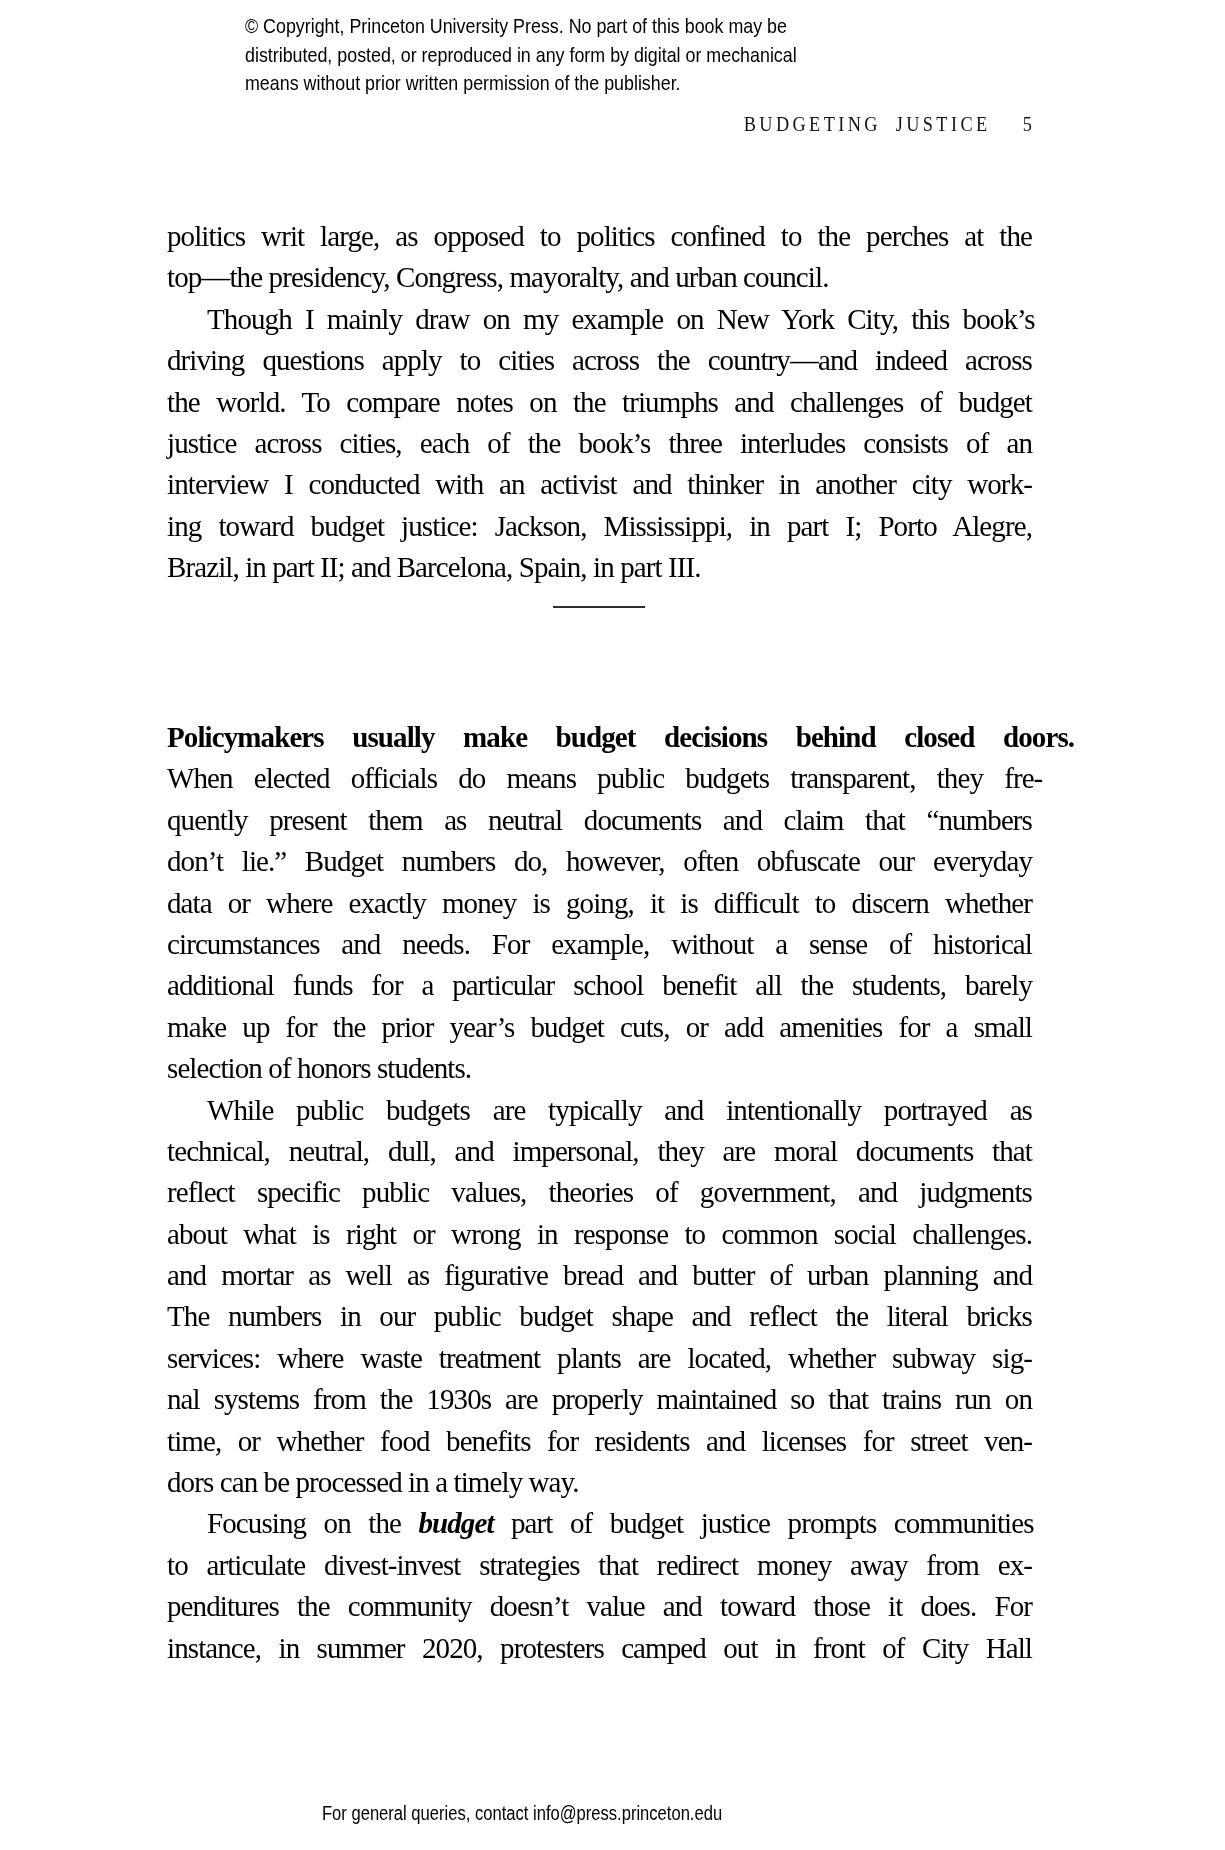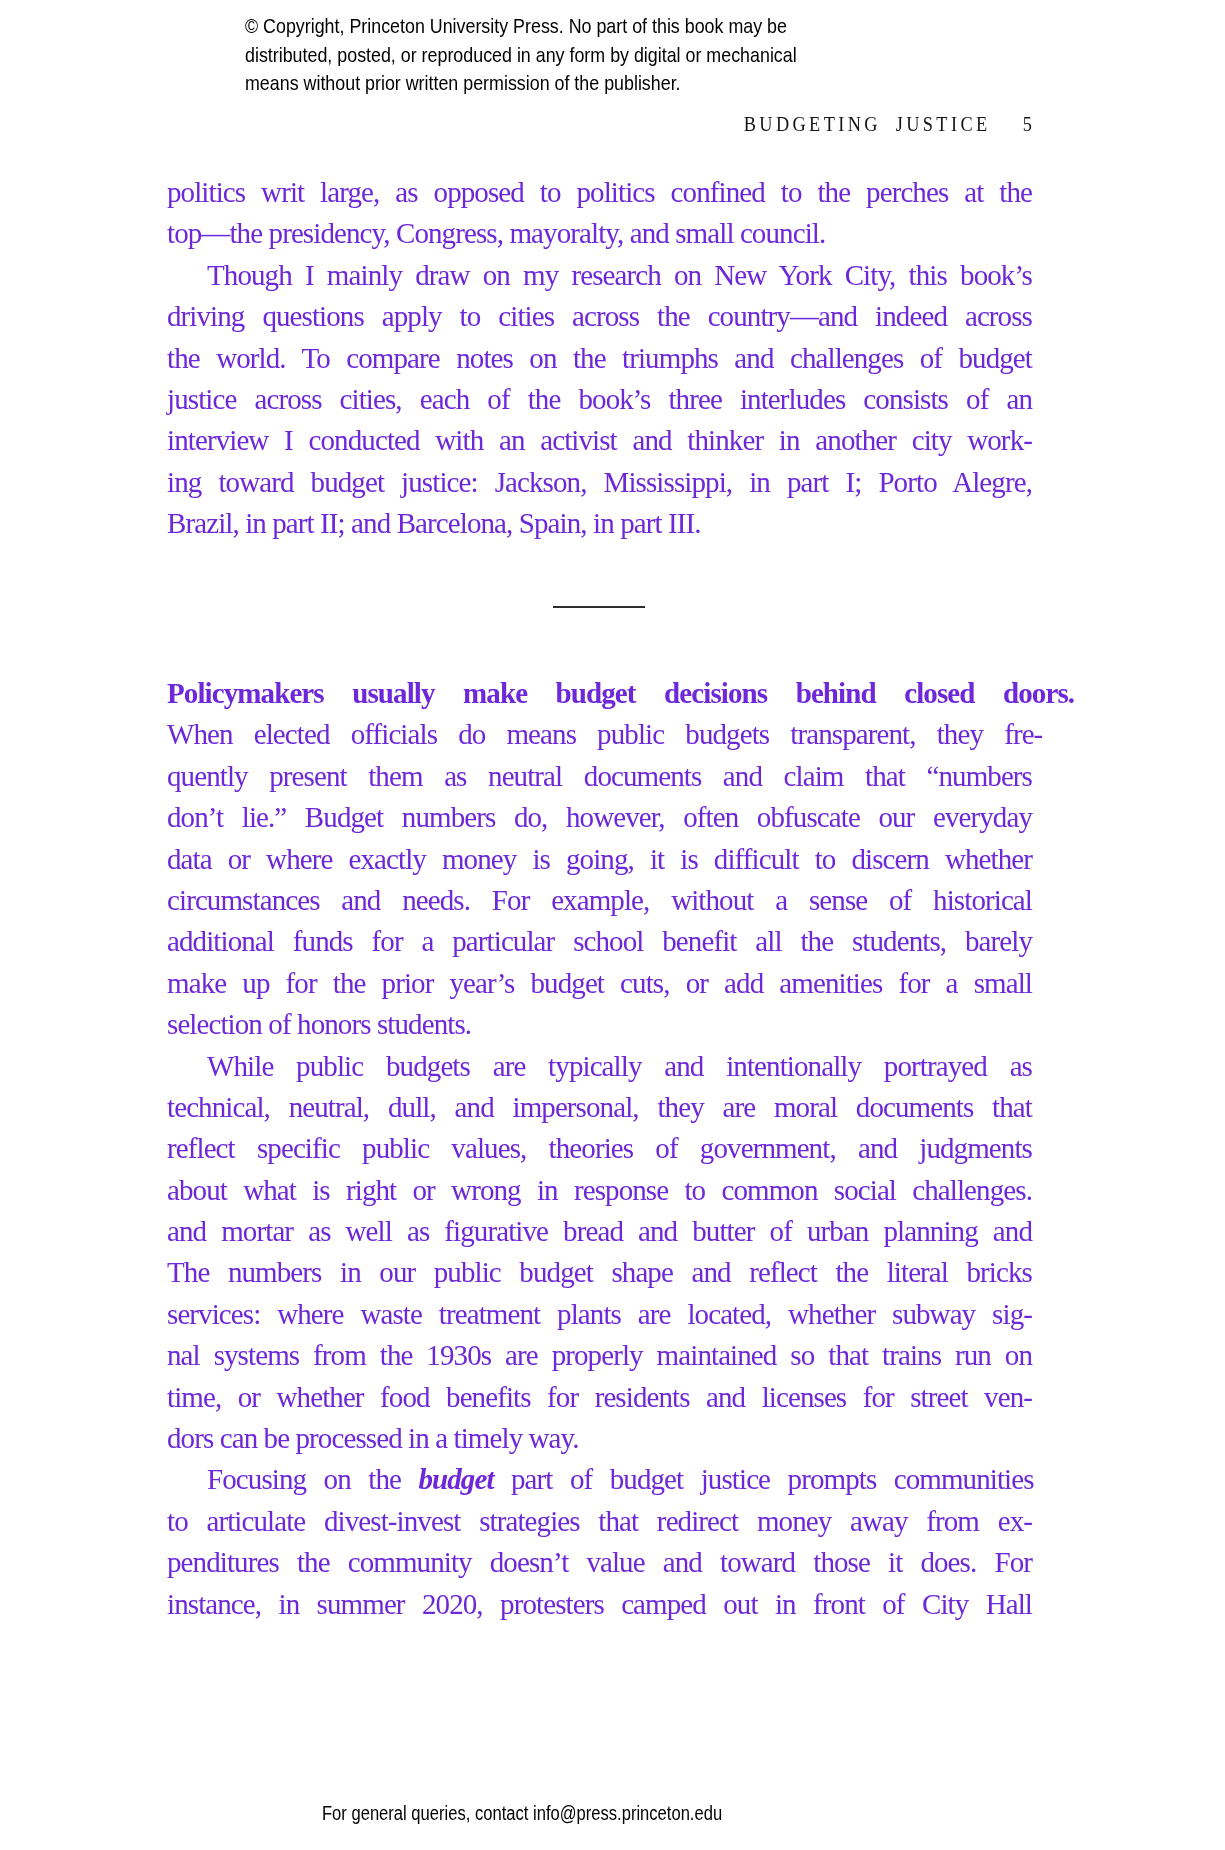--- a/index.html
+++ b/index.html
@@ -26,21 +26,21 @@
     font-size:21.5px;
     transform:scaleX(0.85);transform-origin:100% 0;
     white-space:nowrap;
   }
   .rh-title{letter-spacing:4px;word-spacing:8px;}
   .rh-page{margin-left:38px;letter-spacing:0;}
   
   .bodyblock{
     position:absolute;left:167px;width:865px;
     font-size:29px;line-height:41.4px;
-    letter-spacing:-0.9px;color:#6d28d9;
+    letter-spacing:-0.9px;color:#000000;margin-top:44px;
   }
   #block1{top:172px;}
   #block2{top:673px;}
   .line{white-space:nowrap;height:41.4px;}
   .line.indent{padding-left:40px;}
   .line .lc{display:inline;}
   .line em{font-style:italic;font-weight:bold;}
   
   .divider{
     position:absolute;left:553px;top:606px;width:92px;height:2px;
@@ -65,22 +65,22 @@
     <div>distributed, posted, or reproduced in any form by digital or mechanical</div>
     <div>means without prior written permission of the publisher.</div>
   </div>
 
   <div class="runhead">
     <span class="rh-title">BUDGETING JUSTICE</span><span class="rh-page">5</span>
   </div>
 
   <div class="bodyblock" id="block1">
       <div class="line" style="word-spacing: 9.55729px;"><span class="lc">politics writ large, as opposed to politics confined to the perches at the</span></div>
-      <div class="line end"><span class="lc">top—the presidency, Congress, mayoralty, and small council.</span></div>
-      <div class="line indent" style="word-spacing: 6.79297px;"><span class="lc">Though I mainly draw on my research on New York City, this book’s</span></div>
+      <div class="line end"><span class="lc">top—the presidency, Congress, mayoralty, and urban council.</span></div>
+      <div class="line indent" style="word-spacing: 6.79297px;"><span class="lc">Though I mainly draw on my example on New York City, this book’s</span></div>
       <div class="line" style="word-spacing: 11.566px;"><span class="lc">driving questions apply to cities across the country—and indeed across</span></div>
       <div class="line" style="word-spacing: 10.0469px;"><span class="lc">the world. To compare notes on the triumphs and challenges of budget</span></div>
       <div class="line" style="word-spacing: 11.6903px;"><span class="lc">justice across cities, each of the book’s three interludes consists of an</span></div>
       <div class="line" style="word-spacing: 9.33949px;"><span class="lc">interview I conducted with an activist and thinker in another city work-</span></div>
       <div class="line" style="word-spacing: 10.6703px;"><span class="lc">ing toward budget justice: Jackson, Mississippi, in part I; Porto Alegre,</span></div>
       <div class="line end"><span class="lc">Brazil, in part II; and Barcelona, Spain, in part III.</span></div>
     </div>
 
   <div class="divider"></div>
 

